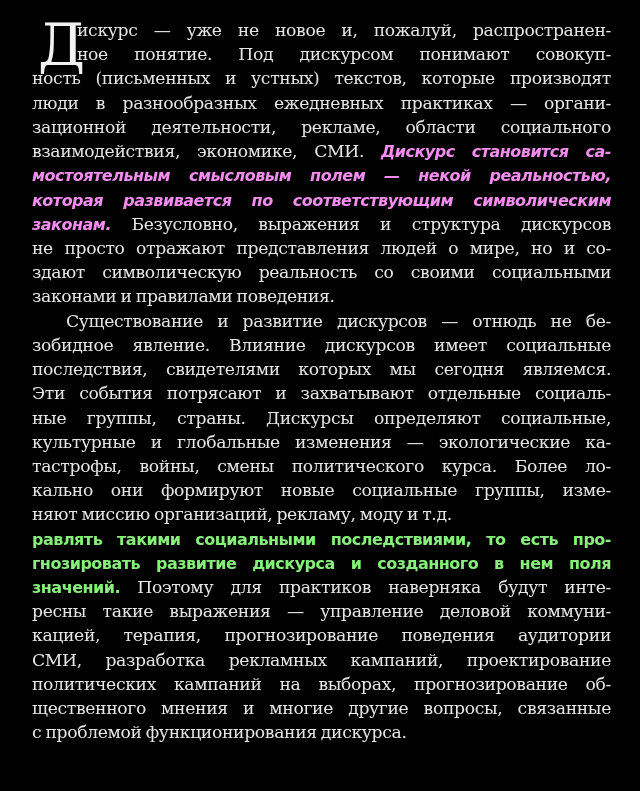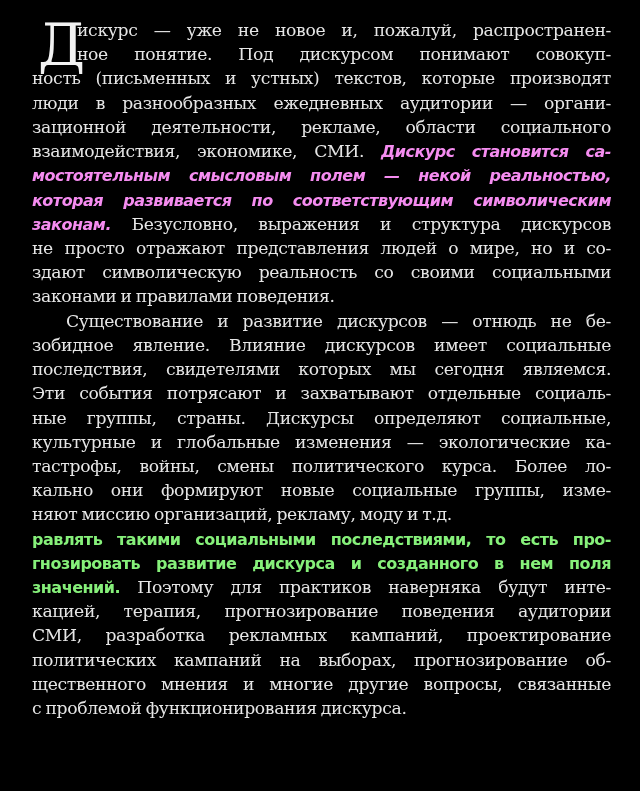--- a/index.html
+++ b/index.html
@@ -66,39 +66,40 @@
     }
   </style>
 </head>
 <body>
 
 <div class="dropcap">Д</div>
 <div class="page" id="page">
     <div class="line drop"><span>искурс — уже не новое и, пожалуй, распространен-</span></div>
     <div class="line drop"><span>ное понятие. Под дискурсом понимают совокуп-</span></div>
     <div class="line"><span>ность (письменных и устных) текстов, которые производят</span></div>
-    <div class="line"><span>люди в разнообразных ежедневных аудитории — органи-</span></div>
+    <div class="line"><span>люди в разнообразных ежедневных практиках — органи-</span></div>
     <div class="line"><span>зационной деятельности, рекламе, области социального</span></div>
     <div class="line"><span>взаимодействия, экономике, СМИ. </span><span class="hl-pink">Дискурс становится са-</span></div>
     <div class="line"><span class="hl-pink">мостоятельным смысловым полем — некой реальностью,</span></div>
     <div class="line"><span class="hl-pink">которая развивается по соответствующим символическим</span></div>
     <div class="line"><span class="hl-pink">законам.</span><span> Безусловно, выражения и структура дискурсов</span></div>
     <div class="line"><span>не просто отражают представления людей о мире, но и со-</span></div>
     <div class="line"><span>здают символическую реальность со своими социальными</span></div>
     <div class="line last"><span>законами и правилами поведения.</span></div>
     <div class="line indent"><span>Существование и развитие дискурсов — отнюдь не бе-</span></div>
     <div class="line"><span>зобидное явление. Влияние дискурсов имеет социальные</span></div>
     <div class="line"><span>последствия, свидетелями которых мы сегодня являемся.</span></div>
     <div class="line"><span>Эти события потрясают и захватывают отдельные социаль-</span></div>
     <div class="line"><span>ные группы, страны. Дискурсы определяют  социальные,</span></div>
     <div class="line"><span>культурные и глобальные изменения — экологические ка-</span></div>
     <div class="line"><span>тастрофы, войны, смены политического курса. Более ло-</span></div>
     <div class="line"><span>кально они формируют новые социальные группы, изме-</span></div>
     <div class="line last"><span>няют миссию организаций, рекламу, моду и т.д.</span></div>
     <div class="line"><span class="hl-green">равлять такими социальными последствиями, то есть про-</span></div>
     <div class="line"><span class="hl-green">гнозировать развитие дискурса и созданного в нем поля</span></div>
     <div class="line"><span class="hl-green">значений.</span><span> Поэтому для практиков наверняка будут инте-</span></div>
+    <div class="line"><span>ресны такие выражения — управление деловой коммуни-</span></div>
     <div class="line"><span>кацией, терапия, прогнозирование поведения аудитории</span></div>
     <div class="line"><span>СМИ, разработка рекламных кампаний, проектирование</span></div>
     <div class="line"><span>политических кампаний на выборах, прогнозирование об-</span></div>
     <div class="line"><span>щественного мнения и многие другие вопросы, связанные</span></div>
     <div class="line last"><span>с проблемой функционирования дискурса.</span></div>
   </div>
 
 </body></html>

